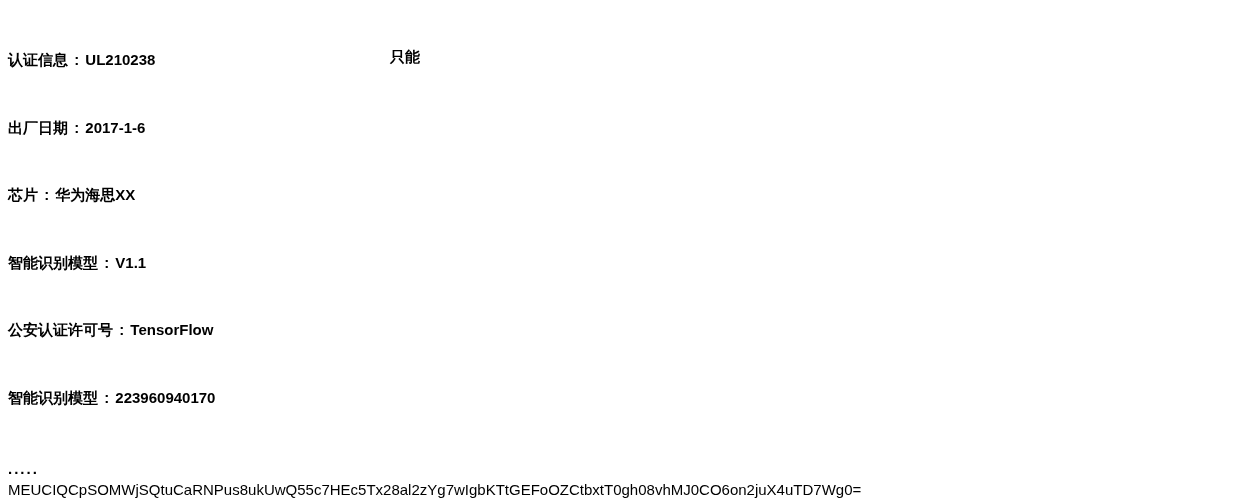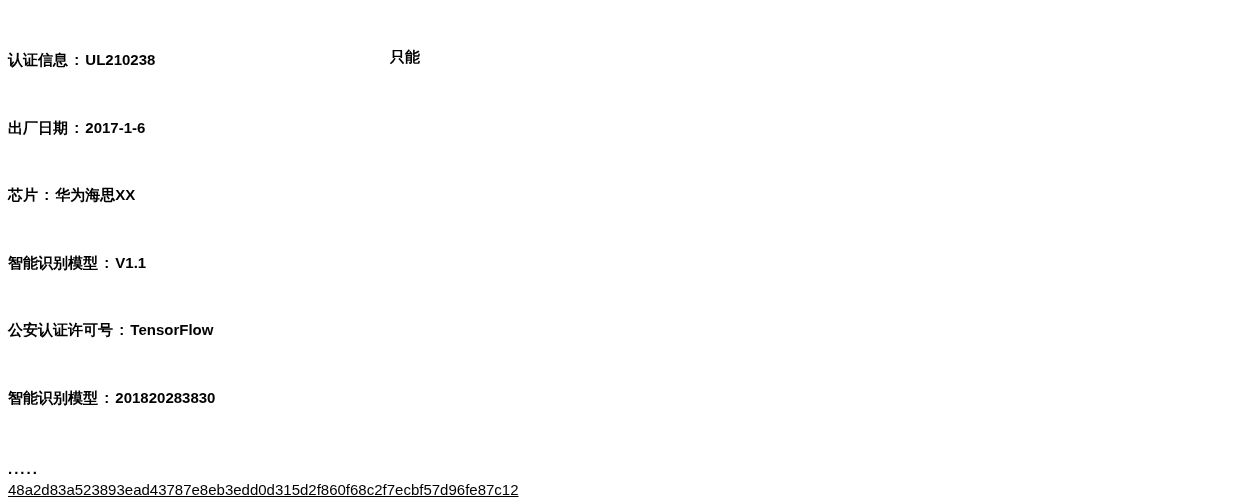--- a/index.html
+++ b/index.html
@@ -45,26 +45,25 @@
 <body>
 
 <div class="page">
 
   <div class="info-block">
     <div class="info-row"><span>认证信息</span><span class="sep"> : </span><span>UL210238</span></div>
     <div class="info-row"><span>出厂日期</span><span class="sep"> : </span><span>2017-1-6</span></div>
     <div class="info-row"><span>芯片</span><span class="sep"> : </span><span>华为海思XX</span></div>
     <div class="info-row"><span>智能识别模型</span><span class="sep"> : </span><span>V1.1</span></div>
     <div class="info-row"><span>公安认证许可号</span><span class="sep"> : </span><span>TensorFlow</span></div>
-    <div class="info-row"><span>智能识别模型</span><span class="sep"> : </span><span>201820283830</span></div>
+    <div class="info-row"><span>智能识别模型</span><span class="sep"> : </span><span>223960940170</span></div>
   </div>
 
   <div class="floating-note">只能</div>
 
   <div class="dots">.....</div>
 
   <div class="log-block">
-    <div class="underline">48a2d83a523893ead43787e8eb3edd0d315d2f860f68c2f7ecbf57d96fe87c12</div>
     <div>MEUCIQCpSOMWjSQtuCaRNPus8ukUwQ55c7HEc5Tx28al2zYg7wIgbKTtGEFoOZCtbxtT0gh08vhMJ0CO6on2juX4uTD7Wg0=</div>
 
   </div>
 
 </div>
 
 </body></html>

